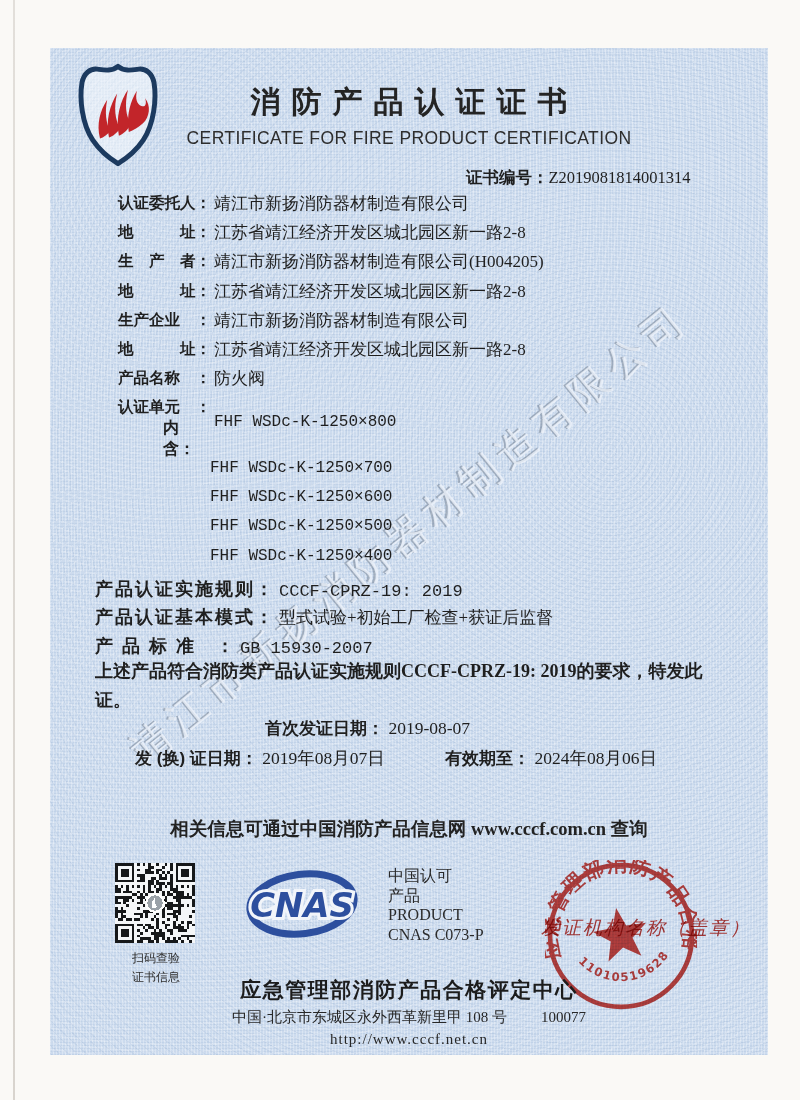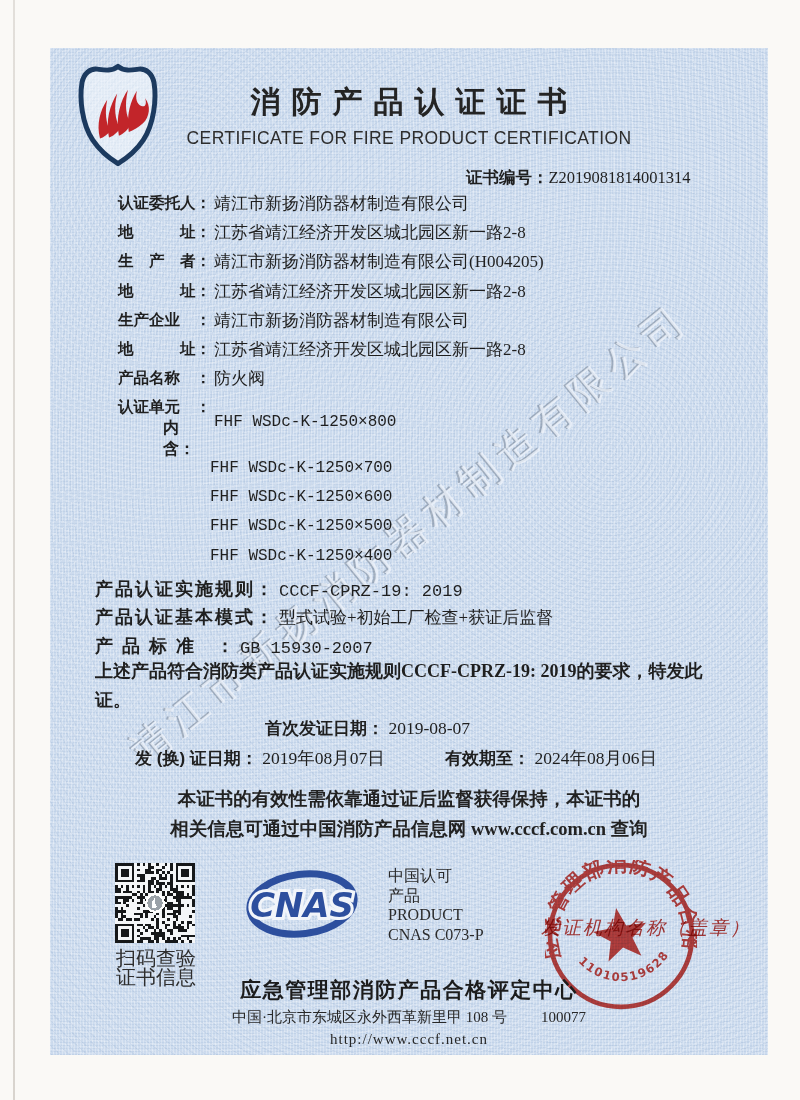--- a/index.html
+++ b/index.html
@@ -43,21 +43,21 @@
   .rrow{display:flex;align-items:flex-end;height:28.6px;}
   .rrow .lb{font-size:18px;font-weight:700;letter-spacing:2px;white-space:pre;
             font-family:"Liberation Sans","DejaVu Sans",sans-serif;}
   .rrow .val{font-size:17px;margin-left:4px;white-space:nowrap;}
   .statement{left:95px;top:657px;width:628px;font-size:18px;line-height:29px;font-weight:600;}
   .first-issue{left:235px;top:717px;font-size:17.5px;}
   .dateline{left:105px;top:746px;font-size:17.5px;white-space:nowrap;}
   .blb{font-weight:700;font-family:Liberation Sans, sans-serif;font-size:17px;padding-left:30px;}
   .notice{left:50px;width:718px;text-align:center;font-size:18.5px;font-weight:600;color:#222;}
   .qr-wrap{left:115px;top:863px;}
-  .qr-caption{left:96px;top:949px;width:120px;text-align:center;font-size:20px;line-height:18.5px;
+  .qr-caption{left:96px;top:949px;width:120px;text-align:center;font-size:12px;line-height:18.5px;
               color:#2e2e2e;}
   .cnas-wrap{left:243px;top:864px;}
   .accred{left:388px;top:866px;font-size:16px;line-height:19.5px;color:#2a2a2a;}
   .accred .en{font-family:Liberation Serif, serif;}
   .seal-wrap{left:545px;top:860px;mix-blend-mode:multiply;opacity:.92;}
   .seal-overlay{left:541px;top:915px;font-size:19px;letter-spacing:2px;color:#c23d38;
                 font-style:italic;white-space:nowrap;mix-blend-mode:multiply;}
   .orgname{left:50px;top:976px;width:718px;text-align:center;font-size:21px;font-weight:700;
            letter-spacing:1.5px;color:#1c1c1c;}
   .orgaddr{left:50px;top:1008px;width:718px;text-align:center;font-size:15px;color:#272727;}
@@ -159,21 +159,20 @@
     <span class="blb">首次发证日期：</span>
     <span>2019-08-07</span>
   </div>
   <div class="abs dateline">
     <span class="blb">发 (换) 证日期：</span>
     <span>2019年08月07日</span>
     <span class="blb" style="margin-left:26px;">有效期至：</span>
     <span>2024年08月06日</span>
   </div>
 
-  <div class="abs notice" style="top:786px;">本证书的有效性需依靠通过证后监督获得保持，本证书的</div>
   <div class="abs notice" style="top:816px;">相关信息可通过中国消防产品信息网 www.cccf.com.cn 查询</div>
 
   <svg class="abs qr-wrap" width="80" height="80" viewBox="0 0 29 29" shape-rendering="crispEdges">
     <rect x="0" y="0" width="29" height="29" fill="#f4f6f8"></rect>
     <g fill="#16181a">
       <rect x="0" y="0" width="7" height="7"></rect>
         <rect x="22" y="0" width="7" height="7"></rect>
         <rect x="0" y="22" width="7" height="7"></rect>
     </g>
     <g fill="#f4f6f8">

